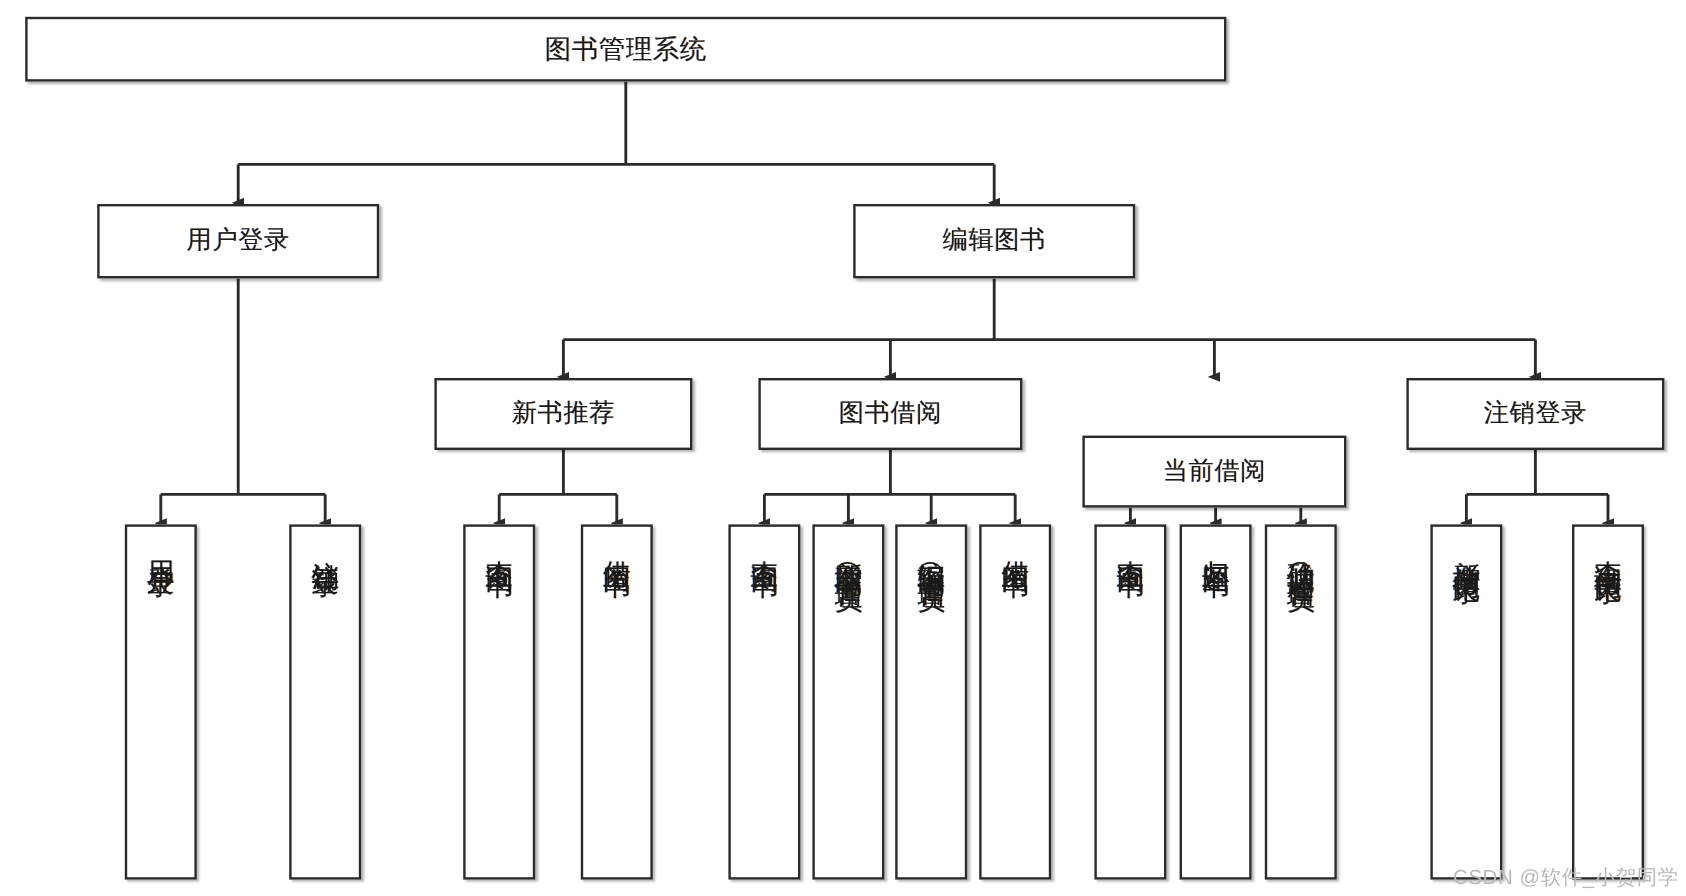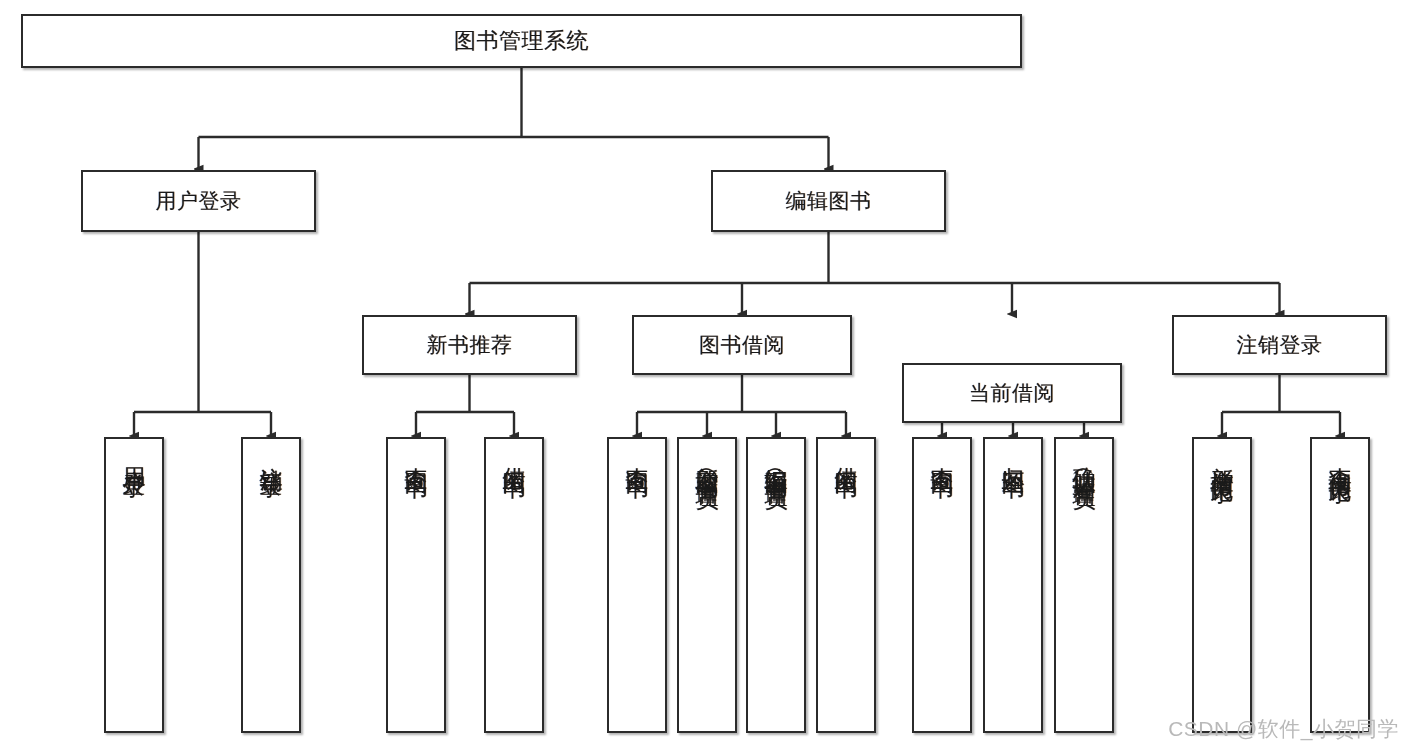--- a/index.html
+++ b/index.html
@@ -36,21 +36,21 @@
     text-orientation:upright;
     font-size:23px;
     line-height:1.18;
     letter-spacing:3px;
     white-space:nowrap;
   }
   .watermark{
     position:absolute;
     right:6px;
     bottom:4px;
-    font-size:21px;
+    font-size:17px;
     color:#b9b9b9;
     white-space:nowrap;
     letter-spacing:0.5px;
   }
 </style>
 </head>
 <body>
 
 <div id="canvas">
 

